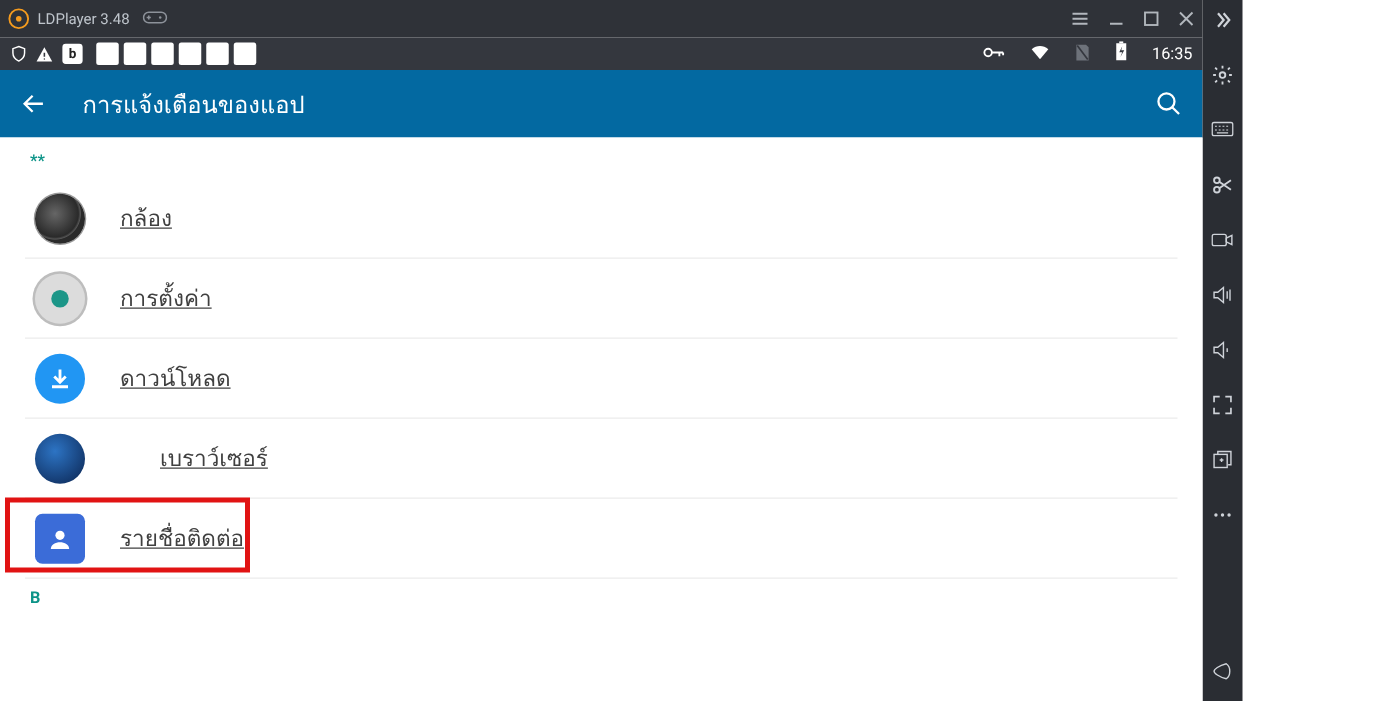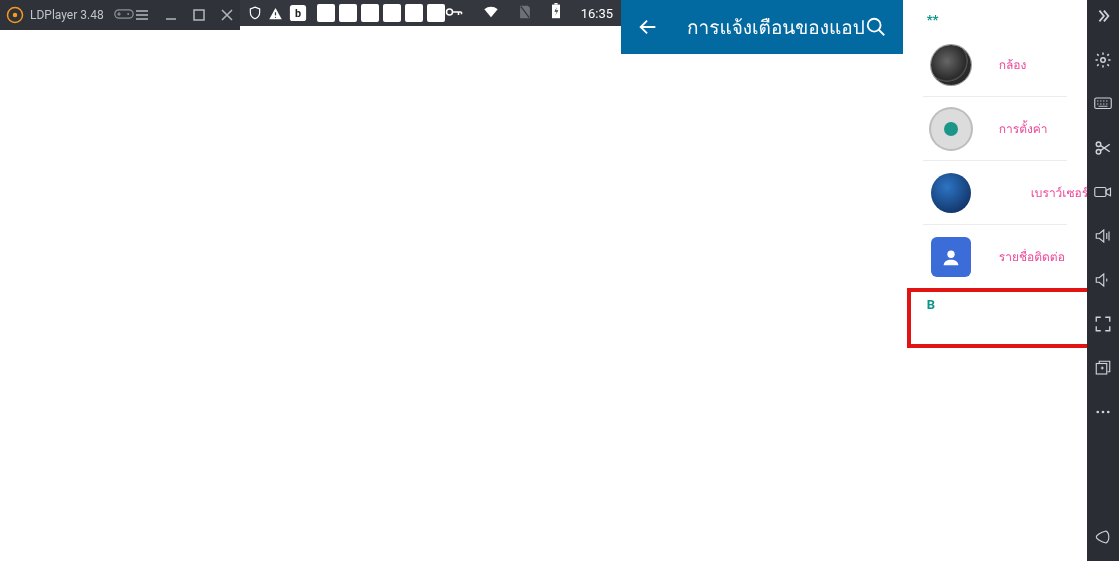--- a/index.html
+++ b/index.html
@@ -1,17 +1,17 @@
 <!DOCTYPE html>
 <html><head>
 <meta charset="utf-8">
 <style>
   * { margin: 0; padding: 0; box-sizing: border-box; }
   body { font-family: "Segoe UI", Roboto, Arial, sans-serif; width: 1119px; height: 561px; overflow: hidden; background: #fff; display:flex; }
-  .main-col { width: 1087px; display:flex; flex-direction:row; }
+  .main-col { width: 962px; display:flex; flex-direction:column; }
   .side-col { width: 32px; background:#2a2d33; display:flex; flex-direction:column; align-items:center; padding-top:4px; gap:20px; }
   .side-col .sicon { color:#cfd3d9; cursor:pointer; display:flex; justify-content:center; align-items:center; width:24px; height:24px; }
   .side-col .sicon svg { width:18px; height:18px; }
   
   .titlebar { height:30px; background:#2f3238; display:flex; align-items:center; padding:0 6px; color:#d7dade; }
   .titlebar .ldlogo { width:18px; height:18px; margin-right:6px; }
   .titlebar .appname { font-size:12px; color:#bfc5cc; margin-right:6px; }
   .titlebar .gpad { margin-left:4px; }
   .titlebar .winbtns { margin-left:auto; display:flex; gap:14px; }
   .titlebar .winbtn { color:#b2b7bd; cursor:pointer; display:flex; align-items:center; }
@@ -25,21 +25,21 @@
   
   .hdr { height:54px; background:#0369a1; display:flex; align-items:center; padding:0 16px; color:#fff; }
   .hdr .back { cursor:pointer; margin-right:28px; display:flex; }
   .hdr .title { font-size:19px; font-weight:400; }
   .hdr .search { margin-left:auto; cursor:pointer; display:flex; }
   
   .content { flex:1; background:#fff; overflow-y:auto; padding-left:20px; padding-top:10px; position:relative; }
   .section-head { color:#0d9488; font-size:13px; font-weight:700; padding:2px 0 6px 4px; }
   .item { display:flex; align-items:center; height:64px; border-bottom:1px solid #ececec; cursor:pointer; margin-right:20px; }
   .item .icn { width:40px; height:40px; border-radius:50%; margin:0 28px 0 8px; display:flex; justify-content:center; align-items:center; flex-shrink:0; }
-  .item .lbl { font-size:12px; color:#ec4899; }
+  .item .lbl { font-size:18px; color:#404040;text-decoration:underline; }
   .highlight-box { position:absolute; border:4px solid #e11313; }
   
   .icn.camera { background: radial-gradient(circle at 40% 40%, #666, #2a2a2a 55%, #555 60%, #2a2a2a 62%); box-shadow:0 0 0 1px #999; }
   .icn.settings { background:#dcdcdc; box-shadow:0 0 0 2px #bdbdbd; position:relative; }
   .icn.settings:before{ content:""; width:14px;height:14px;border-radius:50%;background:#1c9688;position:absolute; }
   .icn.download { background:#2196f3; }
   .icn.download svg{ color:#fff;}
   .icn.play { background:transparent; }
   .icn.browser { background: radial-gradient(circle at 40% 35%, #2d74c4, #0a234f); }
   .icn.contacts { background:#3b6cd8; border-radius:6px; }
@@ -158,20 +158,28 @@
     <div class="item">
       <div class="icn camera"></div>
       <span class="lbl">กล้อง</span>
     </div>
 
     <div class="item">
       <div class="icn settings"></div>
       <span class="lbl">การตั้งค่า</span>
     </div>
 
+    <div class="item">
+      <div class="icn download">
+          <svg width="22" height="22" viewBox="0 0 24 24">
+            <path d="M12 4v10M7 10l5 5 5-5M5 19h14" stroke="currentColor" stroke-width="2.5" fill="none"></path>
+          </svg>
+        </div>
+      <span class="lbl">ดาวน์โหลด</span>
+    </div>
 
 
     <div class="item" style="position:relative;gap:32px;">
       <div class="icn browser"></div>
       <span class="lbl">เบราว์เซอร์</span>
     </div>
     <div class="highlight-box" style="top:288px; left:4px; width:196px; height:60px;"></div>
 
     <div class="item">
       <div class="icn contacts">

